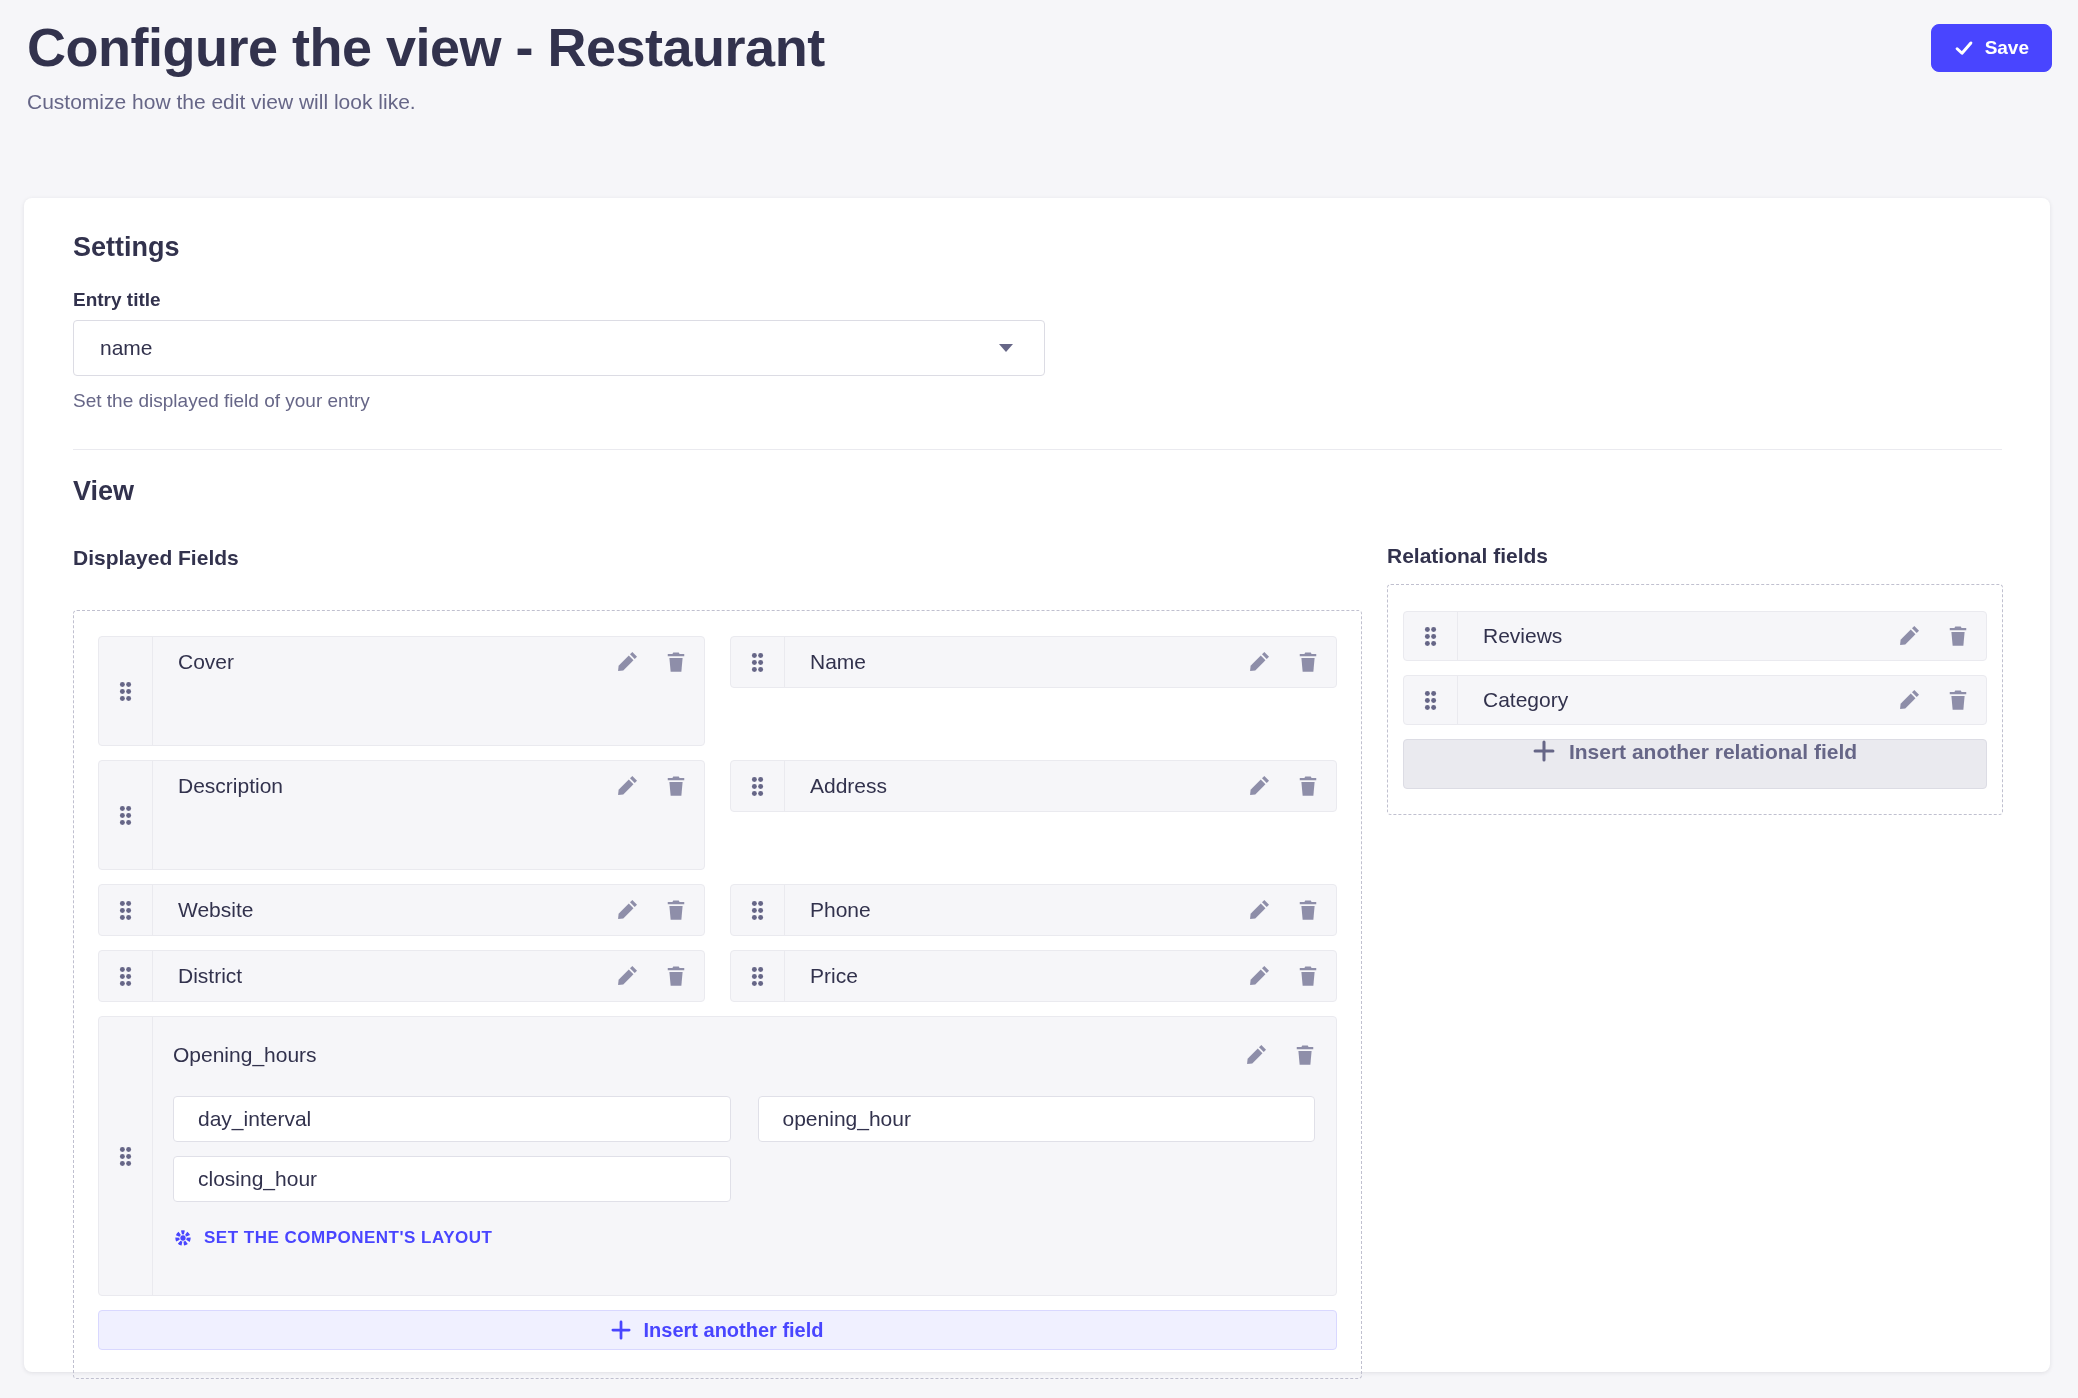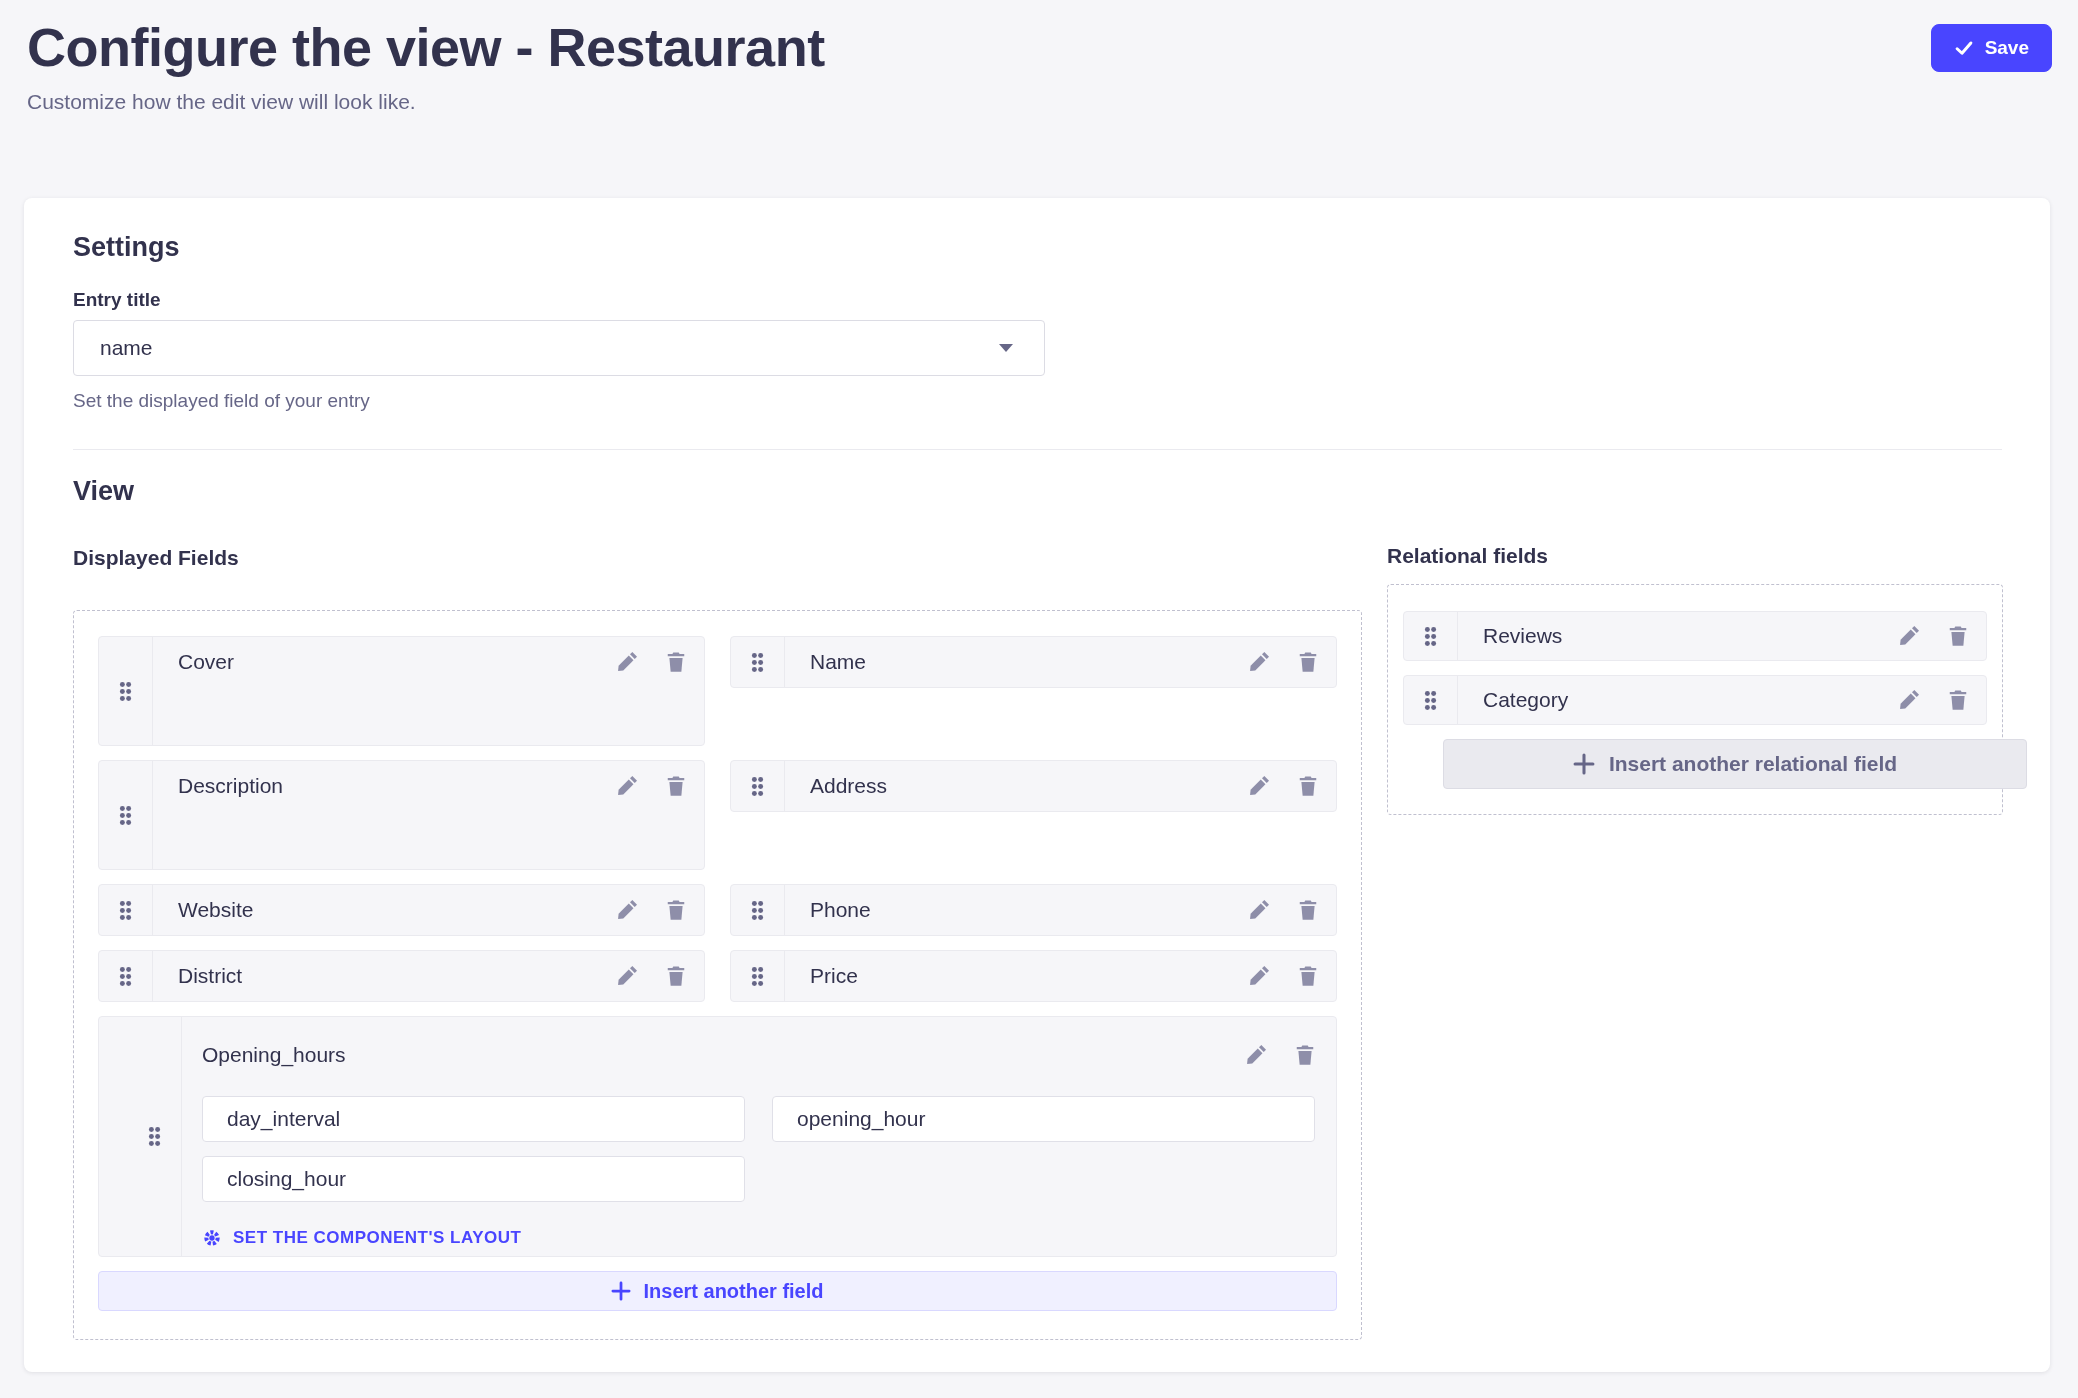--- a/index.html
+++ b/index.html
@@ -69,21 +69,21 @@
   }
   .df-row { display: flex; gap: 25px; margin-bottom: 14px; align-items: flex-start; }
 
   
   .card {
     width: 607px; height: 52px; background: #f6f6f9;
     border: 1px solid #eaeaef; border-radius: 4px;
     display: flex; align-items: stretch; overflow: hidden;
   }
   .card.tall { height: 110px; }
-  .card.wide { width: 100%; height: 241px; padding-left: 29px; }
+  .card.wide { width: 100%; height: 280px; }
   .card-grip {
     width: 54px; flex: none; border-right: 1px solid #eaeaef;
     display: flex; align-items: center; justify-content: center;
     cursor: grab; color: #666687;
   }
   .card-main { flex: 1; display: flex; align-items: center; padding: 0 17px 0 25px; height: 50px; min-width: 0; }
   .card-label { flex: 1; font-size: 21px; font-weight: 500; color: #32324d; }
   .icon-btn { margin-left: 27px; color: #8e8ea9; display: flex; align-items: center; padding: 0; }
 
   
@@ -104,21 +104,21 @@
 
   
   .insert-field-btn {
     width: 100%; height: 40px; background: #f0f0ff; border: 1px solid #d9d8ff;
     border-radius: 4px; color: #4945ff; font-size: 20px; font-weight: 700;
     display: flex; align-items: center; justify-content: center; gap: 12px;
   }
   .insert-rel-btn {
     width: 100%; height: 50px; background: #eaeaef; border: 1px solid #dcdce4;
     border-radius: 4px; color: #666687; font-size: 21px; font-weight: 600;
-    display: flex; align-items: center; justify-content: center; gap: 14px; margin-left: 40px;
+    display: flex; align-items: flex-start; justify-content: center; gap: 14px;
   }
 
   
   .rel-heading { margin-bottom: 16px; }
   .rel-container { border: 1px dashed #c0c0cf; border-radius: 4px; padding: 26px 15px 25px 15px; }
   .rel-card { width: 100%; height: 50px; margin-bottom: 14px; }
   .rel-card .card-main { height: 48px; }
 
   .i { display: block; }
 </style>

